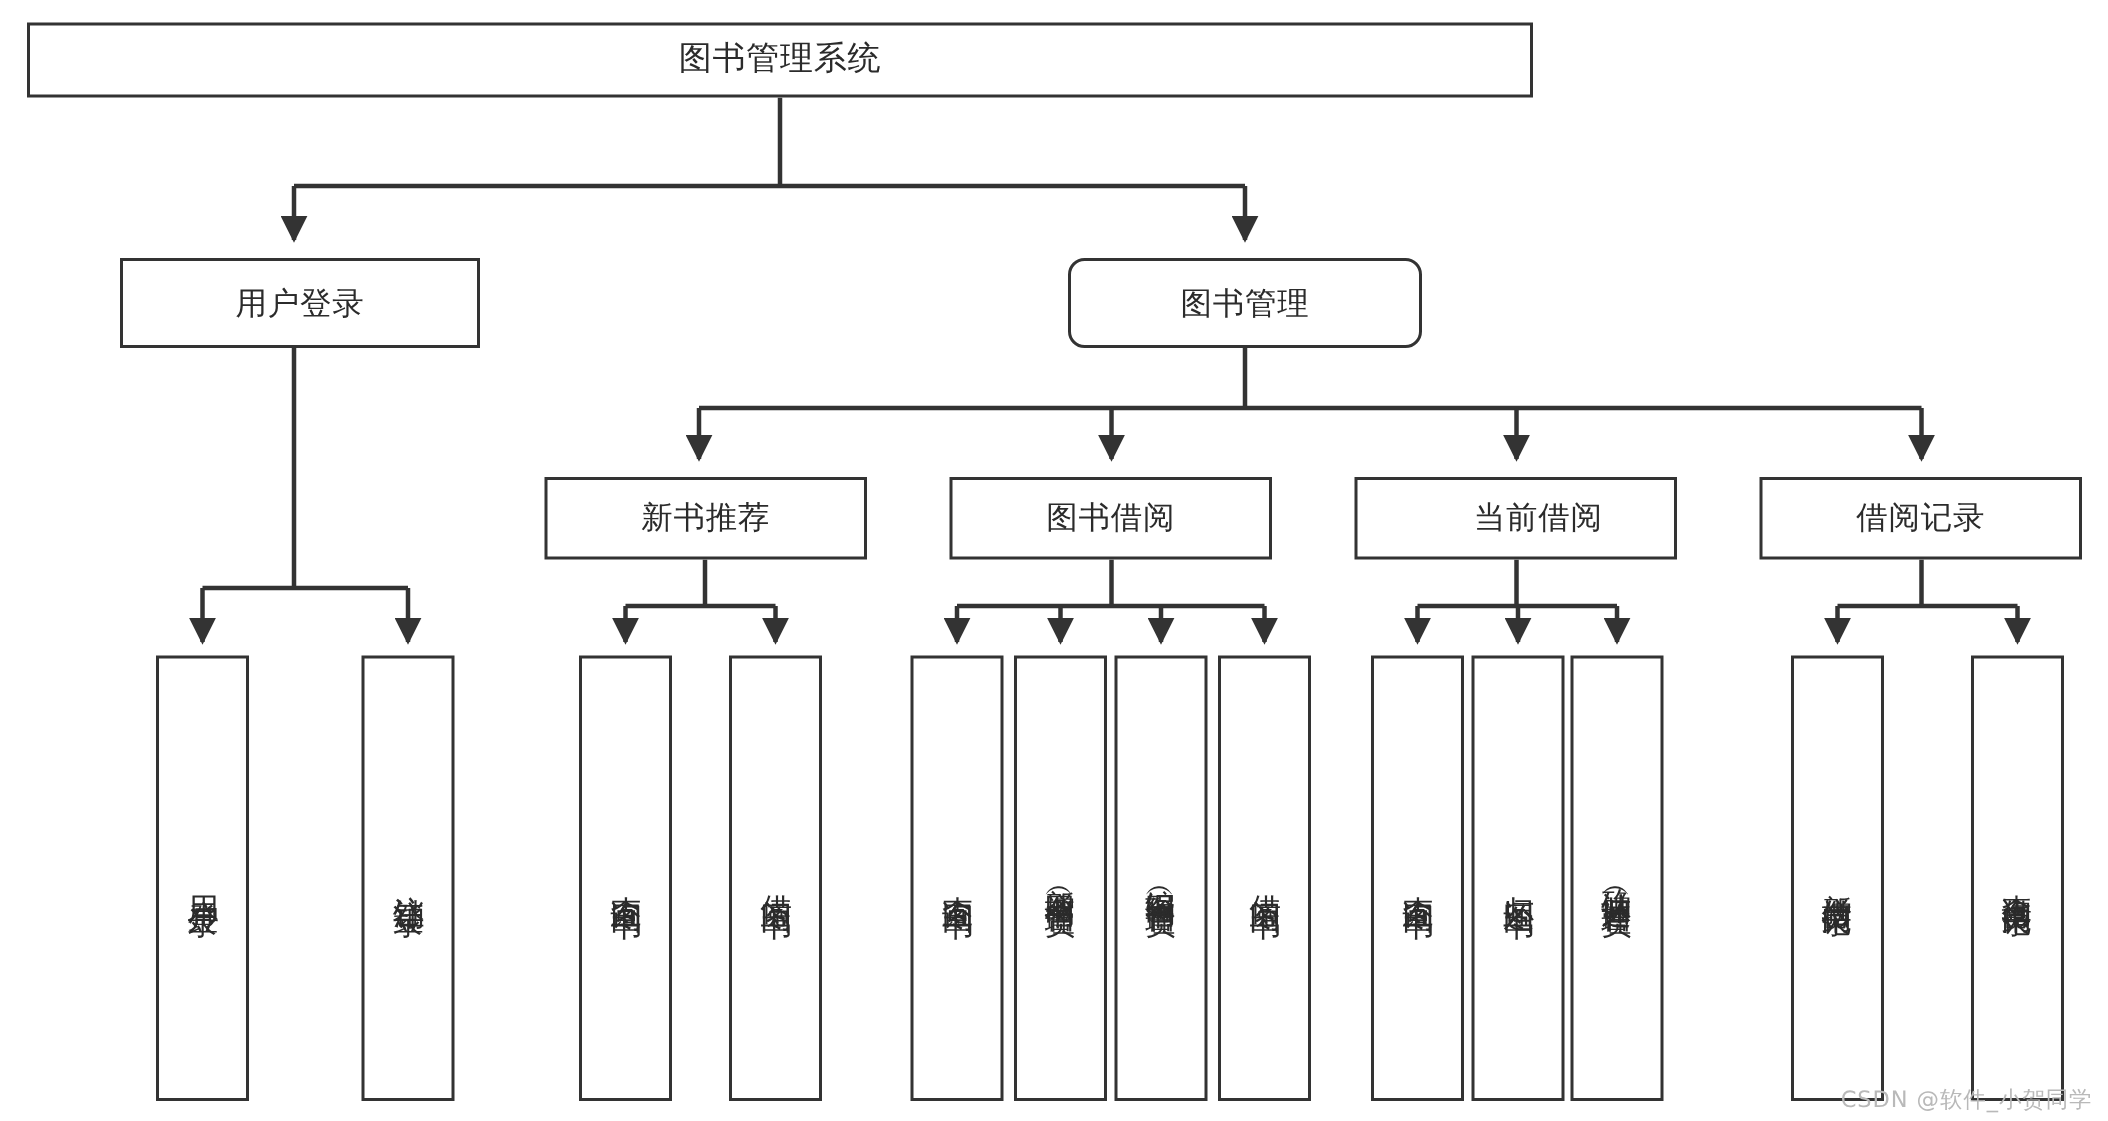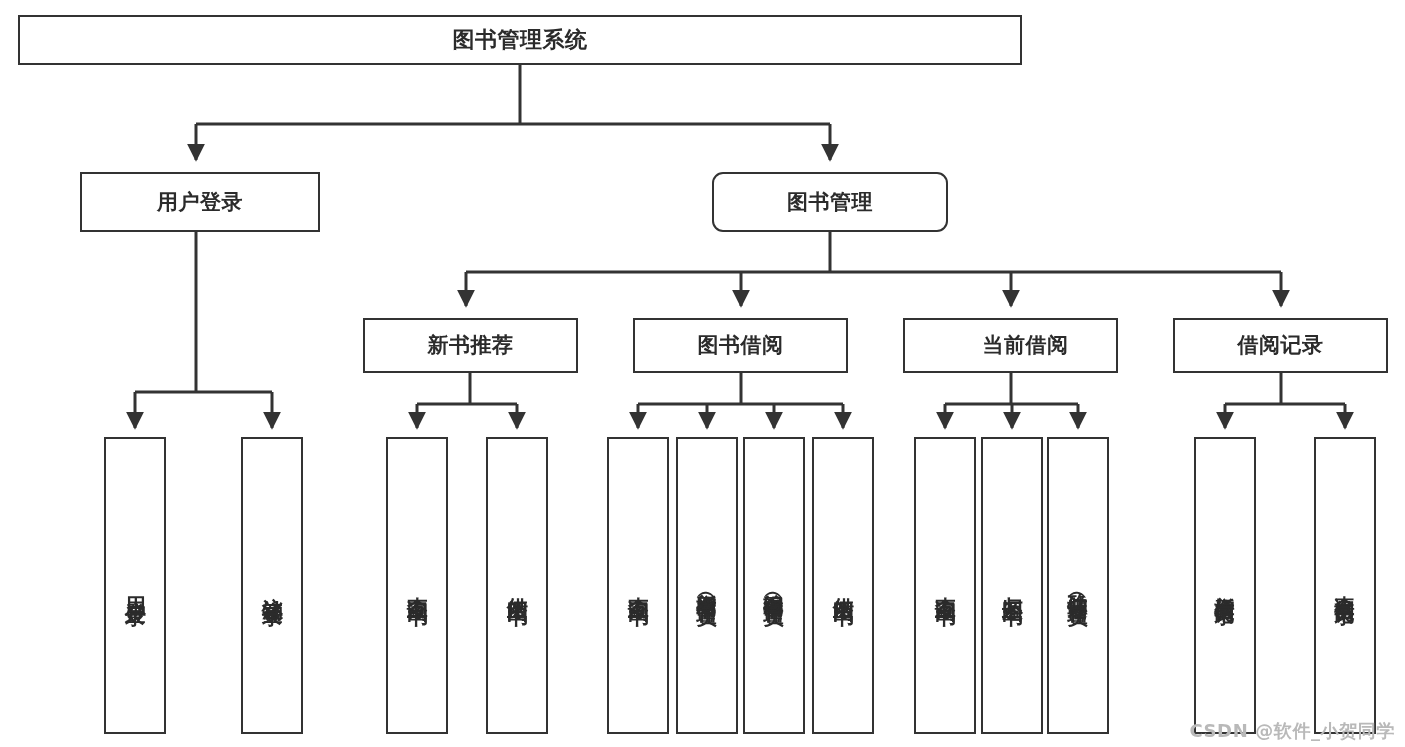--- a/index.html
+++ b/index.html
@@ -4,21 +4,21 @@
 <title>图书管理系统 功能结构图</title>
 <style>
   html,body{margin:0;padding:0;}
   body{
     width:1405px;height:747px;
     background:#ffffff;
     font-family:"DejaVu Sans","Liberation Sans",sans-serif;
     overflow:hidden;
     position:relative;
   }
-  #diagram-root{position:absolute;left:0;top:0;width:1405px;height:747px;font-weight:bold;}
+  #diagram-root{position:absolute;left:0;top:0;width:1405px;height:747px;}
   #edges{position:absolute;left:0;top:0;width:1405px;height:747px;pointer-events:none;}
 
   .node{
     position:absolute;
     box-sizing:border-box;
     background:#ffffff;
     border:2px solid #333333;
     display:flex;
     align-items:center;
     justify-content:center;
@@ -51,21 +51,21 @@
     letter-spacing:3px;
     line-height:1;
     max-height:280px;
     white-space:nowrap;
   }
   .node.v.narrow .label{letter-spacing:2px;font-size:20px;}
 
   #watermark{
     position:absolute;
     right:10px;bottom:4px;
-    font-size:18px;
+    font-size:15px;
     color:#b9b9b9;
     letter-spacing:0.6px;
     white-space:nowrap;
     user-select:none;
   }
 </style>
 </head>
 <body>
 
 <div id="diagram-root">

